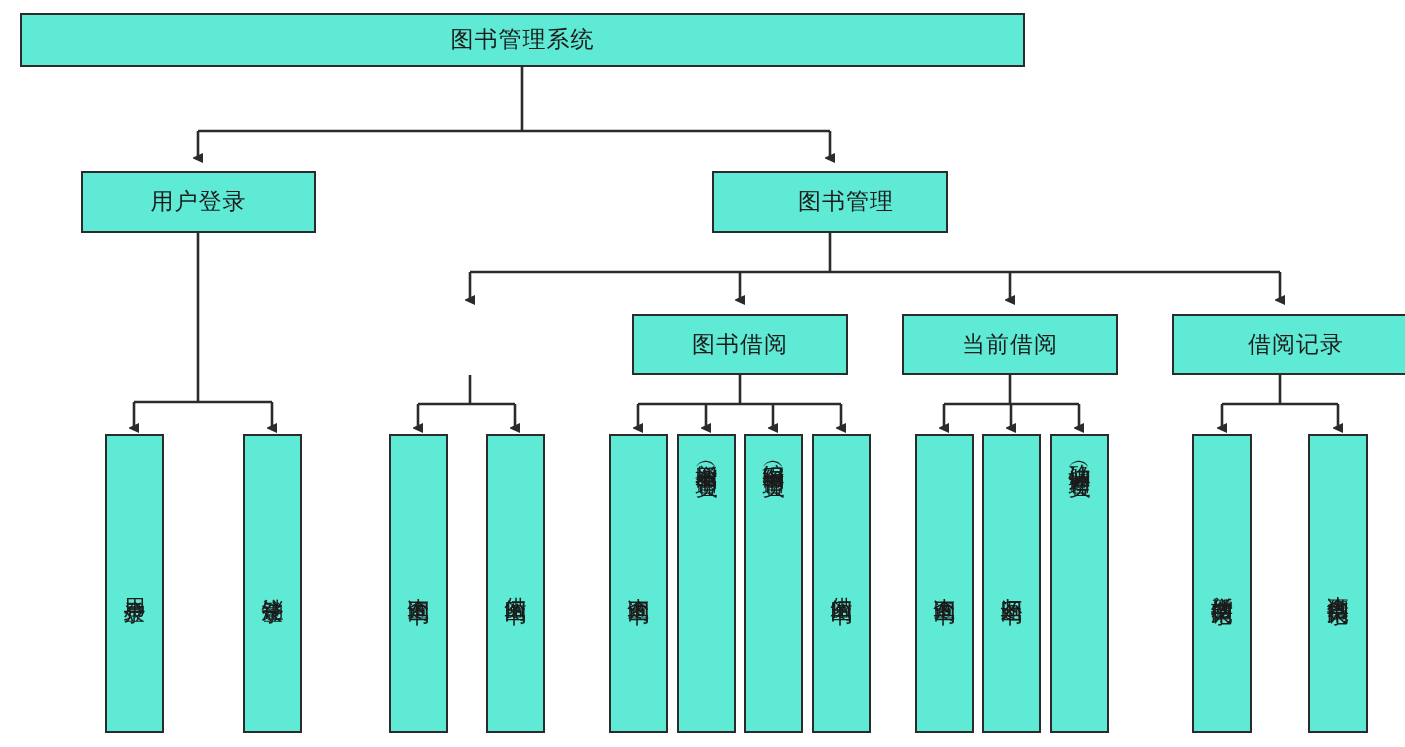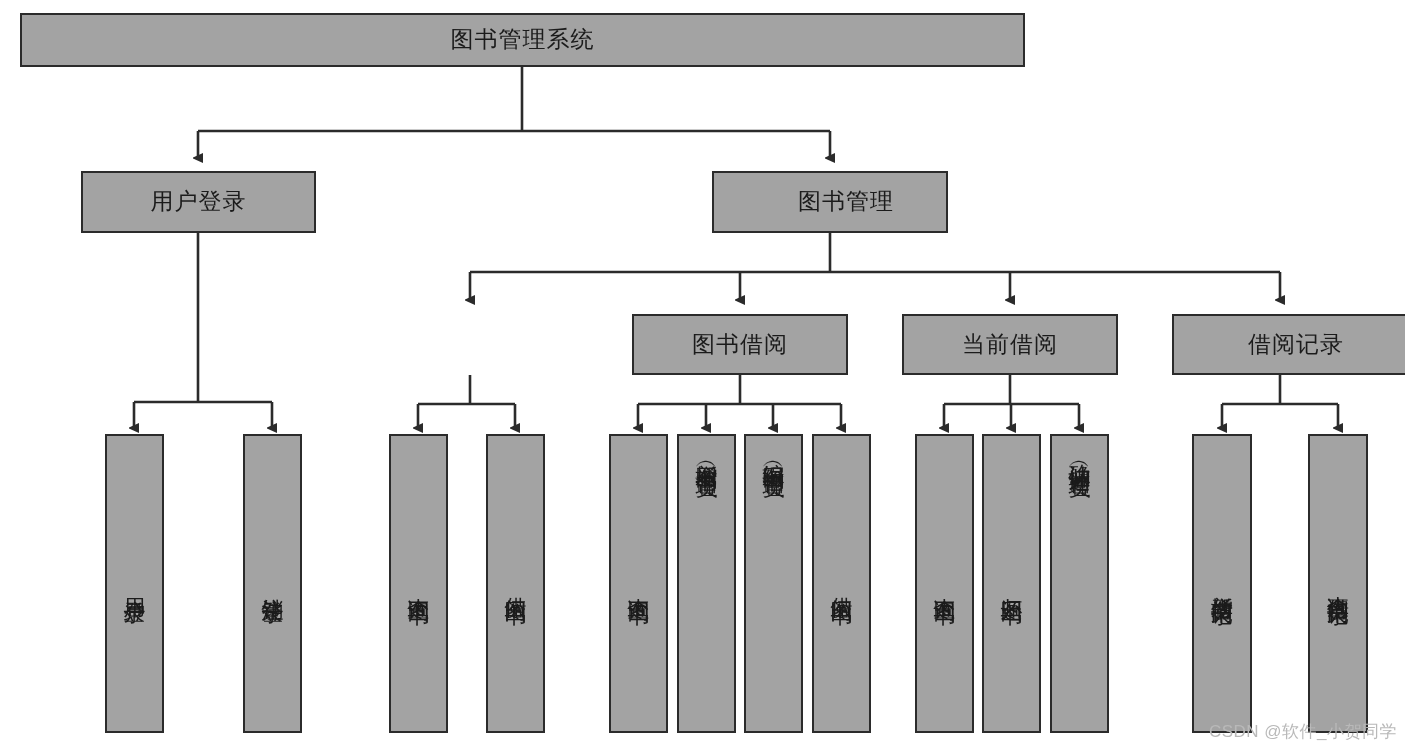--- a/index.html
+++ b/index.html
@@ -21,21 +21,21 @@
     position: absolute;
     left: 0;
     top: 0;
     width: 1405px;
     height: 747px;
     pointer-events: none;
   }
   .node {
     position: absolute;
     box-sizing: border-box;
-    background: #a3a3a3;
+    background: #5eead4;
     border: 2.5px solid #2b2b2b;
     display: flex;
     align-items: center;
     justify-content: center;
     color: #1b1b1b;
     text-align: center;
     z-index: 2;
   }
   .node.h {
     font-size: 23px;
@@ -196,15 +196,14 @@
   </div>
 
   <div class="node v mid" style="left:1192px; top:434px; width:60px; height:299px;">
     <span class="node-label">新增借阅记录</span>
   </div>
 
   <div class="node v mid" style="left:1308px; top:434px; width:60px; height:299px;">
     <span class="node-label">查询借阅记录</span>
   </div>
 
-  <div id="watermark">CSDN @软件_小贺同学</div>
 
 </div>
 
 </body></html>

